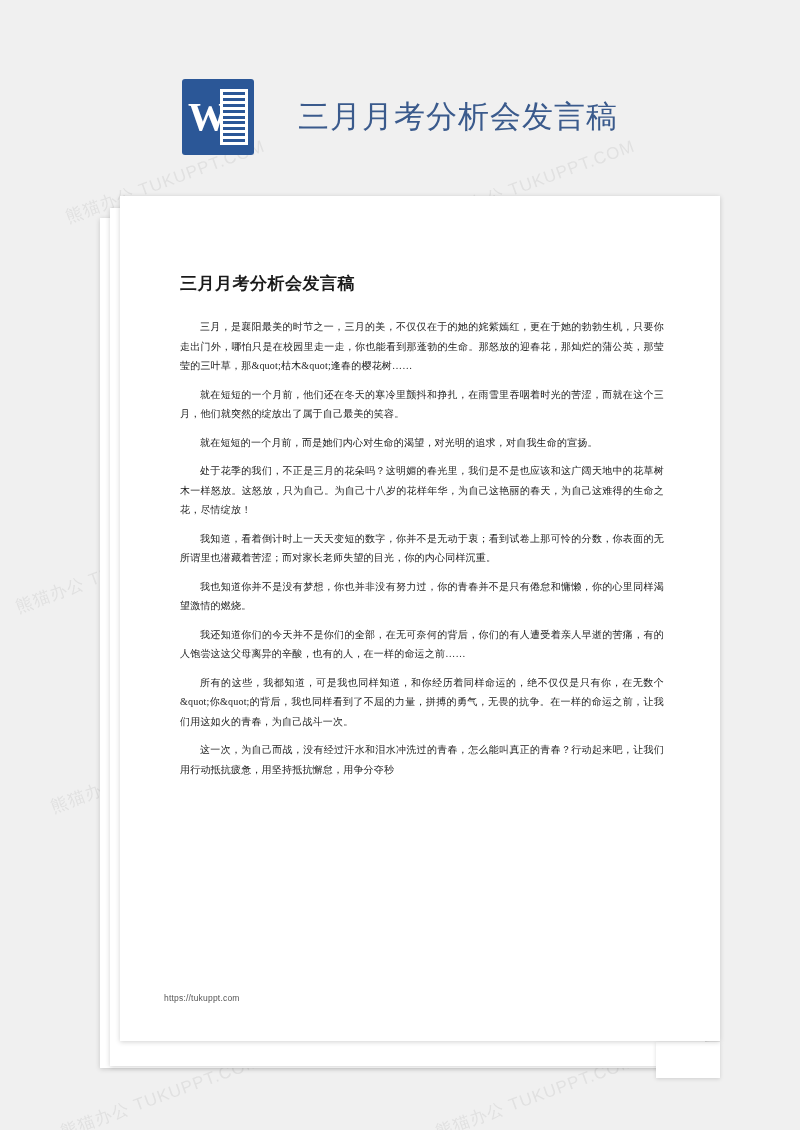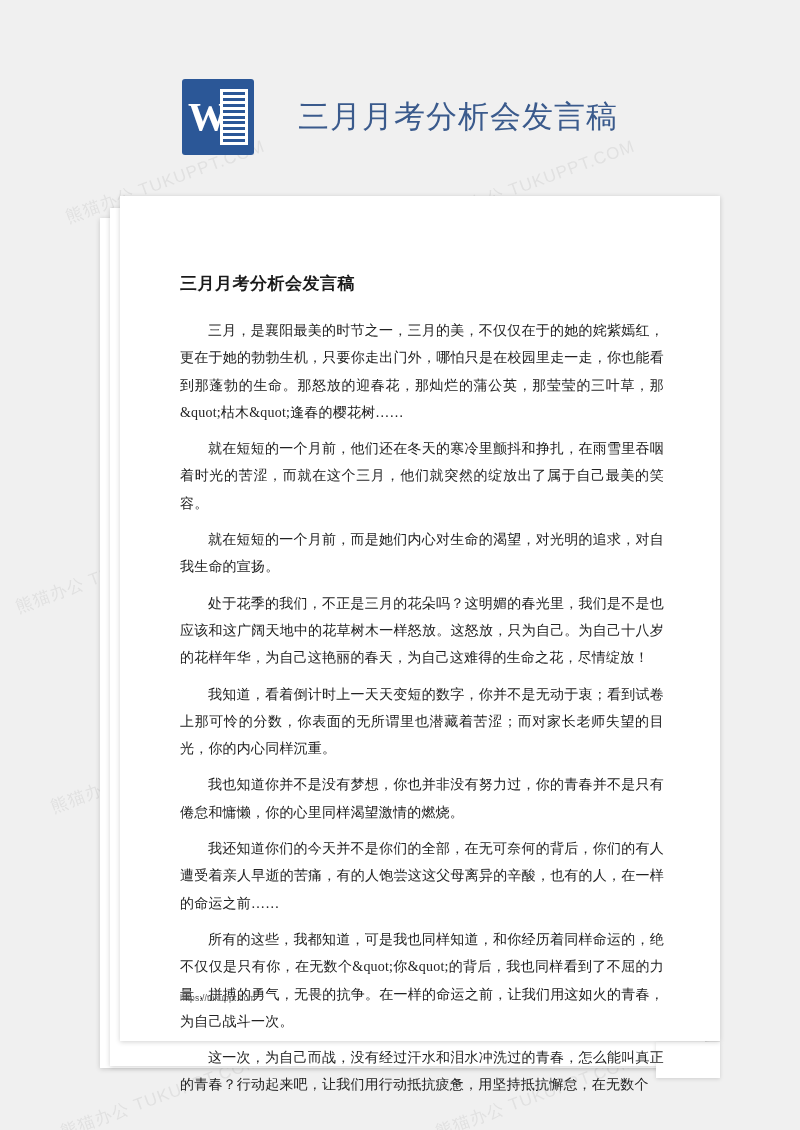--- a/index.html
+++ b/index.html
@@ -133,31 +133,31 @@
   .doc-title {
     font-family: "Liberation Serif", serif;
     font-size: 17px;
     font-weight: bold;
     color: #1a1a1a;
     margin: 0 0 22px 0;
     letter-spacing: 0.5px;
   }
   .para {
     font-family: "Liberation Serif", serif;
-    font-size: 14px;
+    font-size: 10px;
     line-height: 1.95;
     color: #222222;
     margin: 0 0 9px 0;
     text-indent: 2em;
     text-align: justify;
     letter-spacing: 0.2px;
   }
   .page-url {
     position: absolute;
-    left: 60px;
+    left: 44px;
     bottom: 38px;
     font-size: 8.5px;
     color: #555555;
     font-family: "Liberation Sans", sans-serif;
     letter-spacing: 0.2px;
   }
 
   
   .corner-sheet {
     position: absolute;
@@ -194,21 +194,21 @@
     <div class="page-inner">
       <h1 class="doc-title">三月月考分析会发言稿</h1>
       <p class="para">三月，是襄阳最美的时节之一，三月的美，不仅仅在于的她的姹紫嫣红，更在于她的勃勃生机，只要你走出门外，哪怕只是在校园里走一走，你也能看到那蓬勃的生命。那怒放的迎春花，那灿烂的蒲公英，那莹莹的三叶草，那&amp;quot;枯木&amp;quot;逢春的樱花树……</p>
       <p class="para">就在短短的一个月前，他们还在冬天的寒冷里颤抖和挣扎，在雨雪里吞咽着时光的苦涩，而就在这个三月，他们就突然的绽放出了属于自己最美的笑容。</p>
       <p class="para">就在短短的一个月前，而是她们内心对生命的渴望，对光明的追求，对自我生命的宣扬。</p>
       <p class="para">处于花季的我们，不正是三月的花朵吗？这明媚的春光里，我们是不是也应该和这广阔天地中的花草树木一样怒放。这怒放，只为自己。为自己十八岁的花样年华，为自己这艳丽的春天，为自己这难得的生命之花，尽情绽放！</p>
       <p class="para">我知道，看着倒计时上一天天变短的数字，你并不是无动于衷；看到试卷上那可怜的分数，你表面的无所谓里也潜藏着苦涩；而对家长老师失望的目光，你的内心同样沉重。</p>
       <p class="para">我也知道你并不是没有梦想，你也并非没有努力过，你的青春并不是只有倦怠和慵懒，你的心里同样渴望激情的燃烧。</p>
       <p class="para">我还知道你们的今天并不是你们的全部，在无可奈何的背后，你们的有人遭受着亲人早逝的苦痛，有的人饱尝这这父母离异的辛酸，也有的人，在一样的命运之前……</p>
       <p class="para">所有的这些，我都知道，可是我也同样知道，和你经历着同样命运的，绝不仅仅是只有你，在无数个&amp;quot;你&amp;quot;的背后，我也同样看到了不屈的力量，拼搏的勇气，无畏的抗争。在一样的命运之前，让我们用这如火的青春，为自己战斗一次。</p>
-      <p class="para">这一次，为自己而战，没有经过汗水和泪水冲洗过的青春，怎么能叫真正的青春？行动起来吧，让我们用行动抵抗疲惫，用坚持抵抗懈怠，在无数个</p>
+      <p class="para">这一次，为自己而战，没有经过汗水和泪水冲洗过的青春，怎么能叫真正的青春？行动起来吧，让我们用行动抵抗疲惫，用坚持抵抗懈怠，用争分夺秒</p>
     </div>
     <div class="page-url">https://tukuppt.com</div>
   </div>
   <div class="corner-sheet" style="left:556px; top:846px; width:64px; height:36px;"></div>
 </div>
 
 <div class="watermark-layer">
   <div class="wm" style="left:60px;  top:170px;">熊猫办公 TUKUPPT.COM</div>
   <div class="wm" style="left:430px; top:170px;">熊猫办公 TUKUPPT.COM</div>
   <div class="wm" style="left:115px; top:390px;">熊猫办公 TUKUPPT.COM</div>

